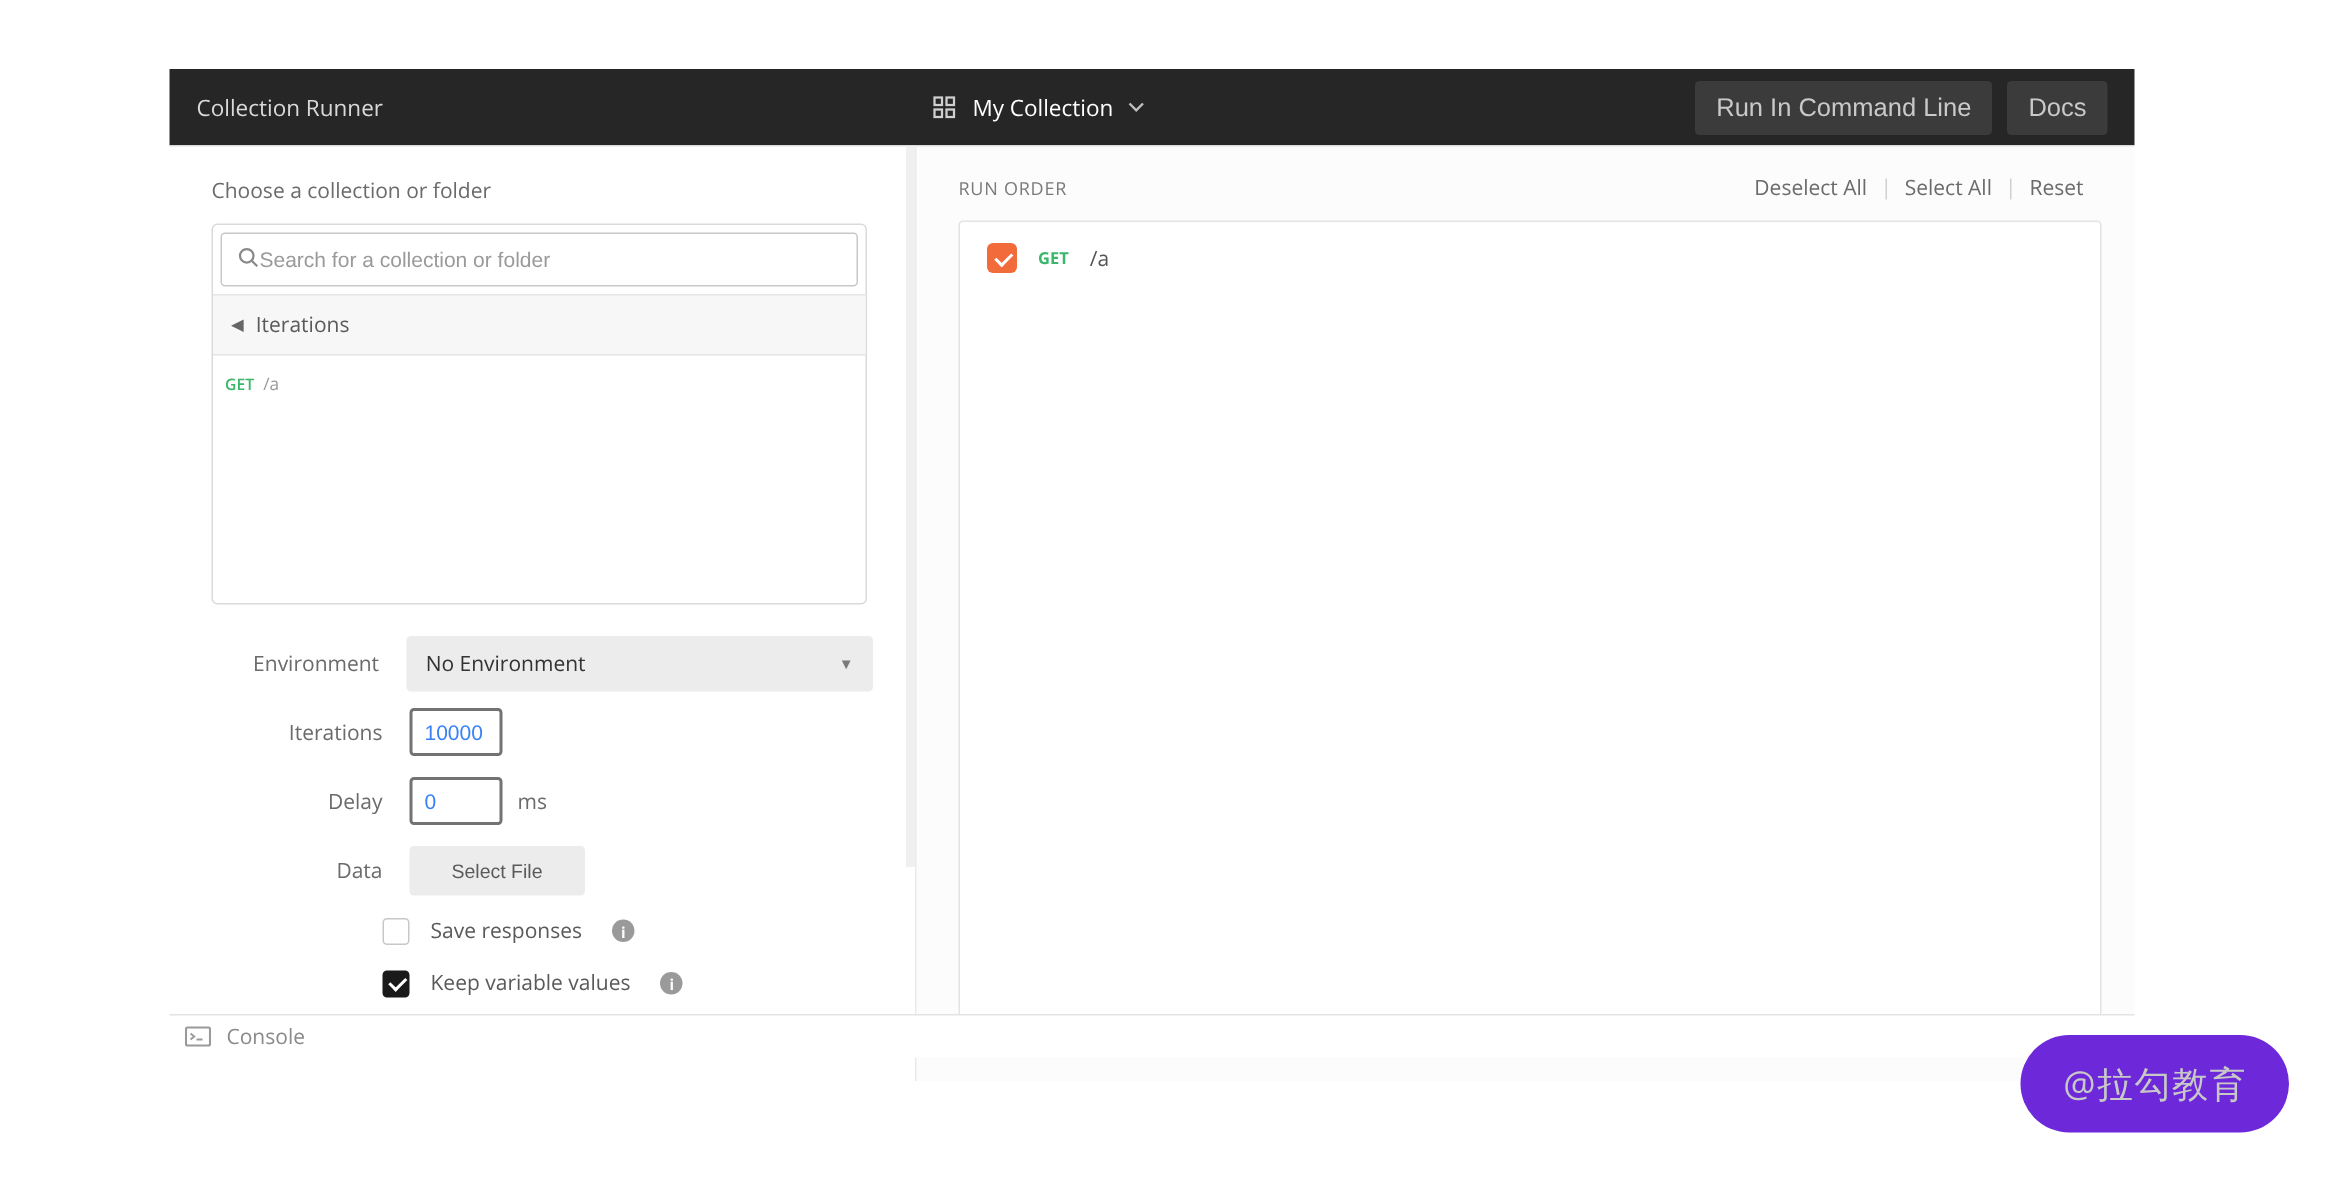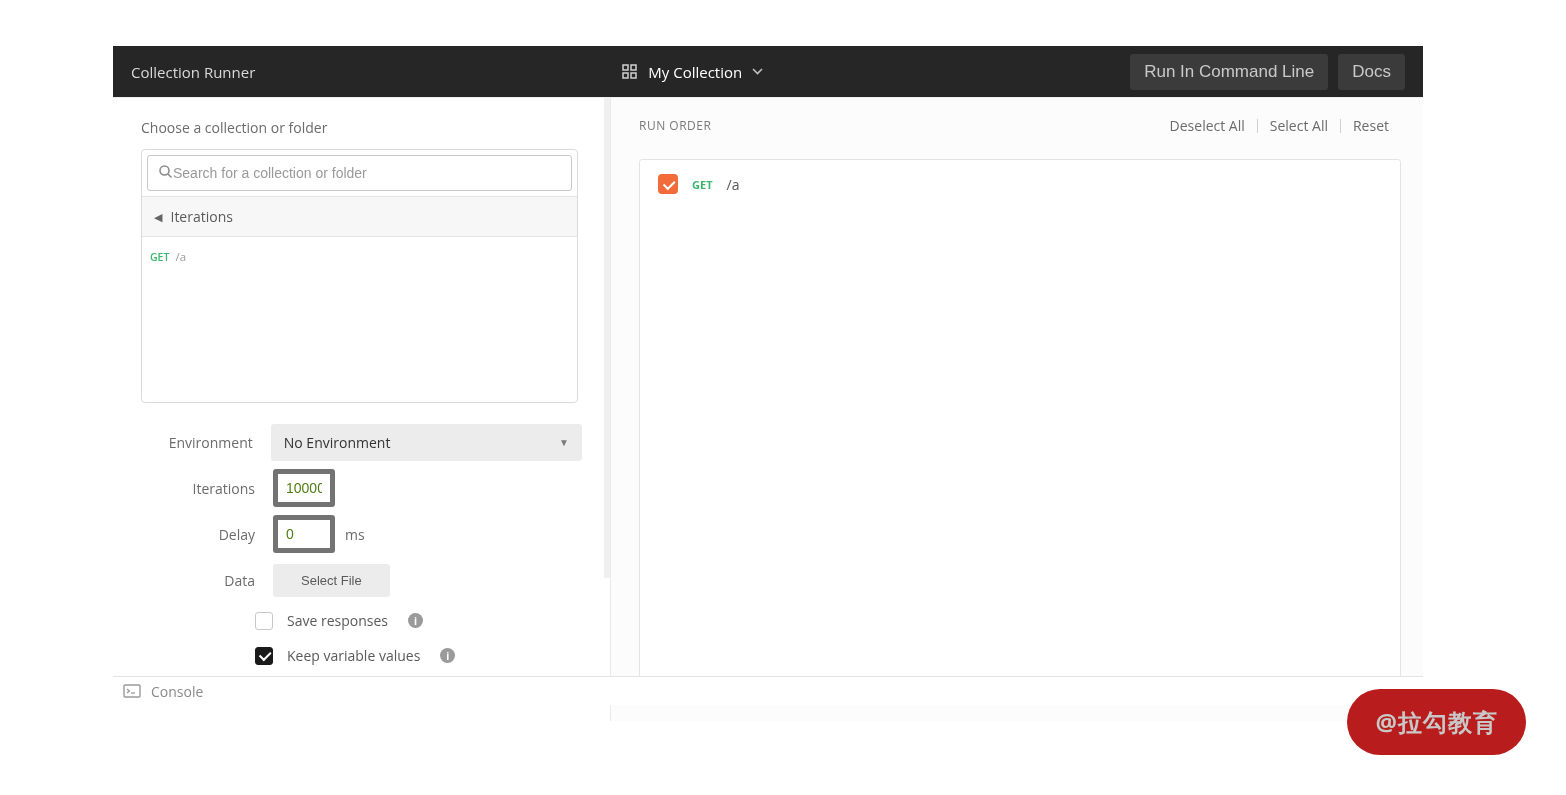--- a/index.html
+++ b/index.html
@@ -167,25 +167,25 @@
   align-items: center;
   justify-content: space-between;
   cursor: pointer;
 }
 .select .caret {
   color: #7a7a7a;
   font-size: 10px;
 }
 .num-input {
   width: 62px;
-  border: 5px solid #737373;
+  border: 2px solid #737373;
   border-radius: 3px;
   padding: 6px 8px;
   font-size: 14px;
-  color: #4d7c0f;
+  color: #3b82f6;
 }
 .ms-label {
   margin-left: 10px;
   color: #6b6b6b;
   font-size: 14px;
 }
 .btn-light {
   background: #ececec;
   border: none;
   padding: 9px 28px;
@@ -253,21 +253,21 @@
   flex: 1;
   background: #fcfcfc;
   padding: 18px 22px 22px 28px;
   display: flex;
   flex-direction: column;
 }
 .run-order-header {
   display: flex;
   justify-content: space-between;
   align-items: center;
-  margin-bottom: 24px;
+  margin-bottom: 12px;
 }
 .run-order-title {
   font-size: 12px;
   letter-spacing: 0.5px;
   color: #7a7a7a;
   font-weight: 500;
 }
 .run-order-actions {
   display: flex;
   align-items: center;
@@ -337,26 +337,26 @@
   padding: 0 10px;
   gap: 10px;
   color: #8a8a8a;
   font-size: 14px;
 }
 .console-icon svg { display: block; }
 .watermark {
   position: absolute;
   right: 40px;
   bottom: 40px;
-  background: #b91c1c;
+  background: #6d28d9;
   color: #c8c8c8;
   padding: 16px 28px;
   border-radius: 999px;
   font-size: 24px;
-  font-weight: 700;
+  font-weight: 400;
   letter-spacing: 1px;
 }
 </style>
 </head>
 <body>
 
 <div class="app">
   <div class="header">
     <div class="header-left">Collection Runner</div>
     <div class="header-center">

